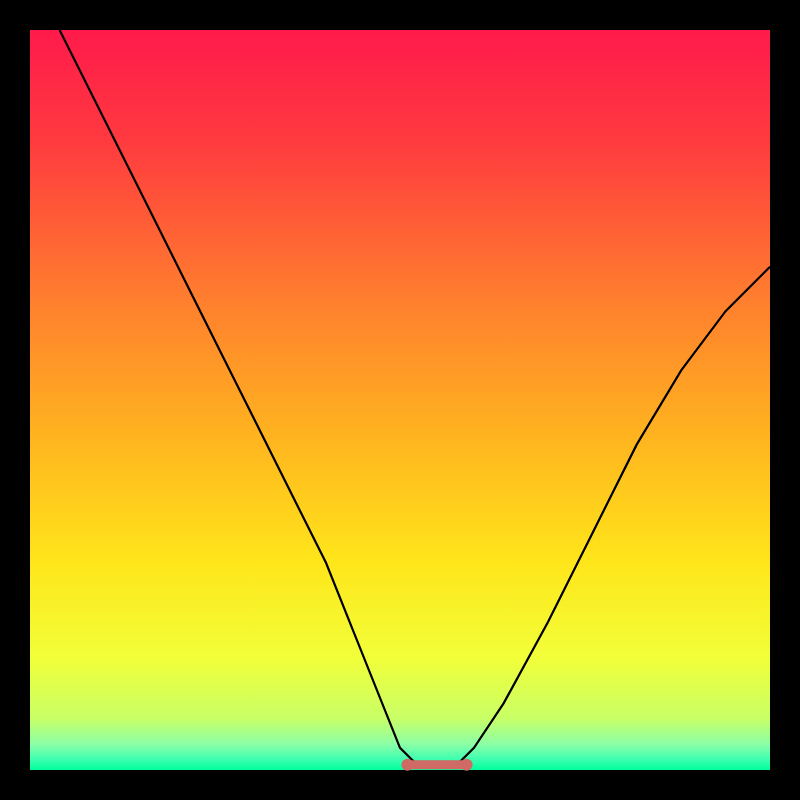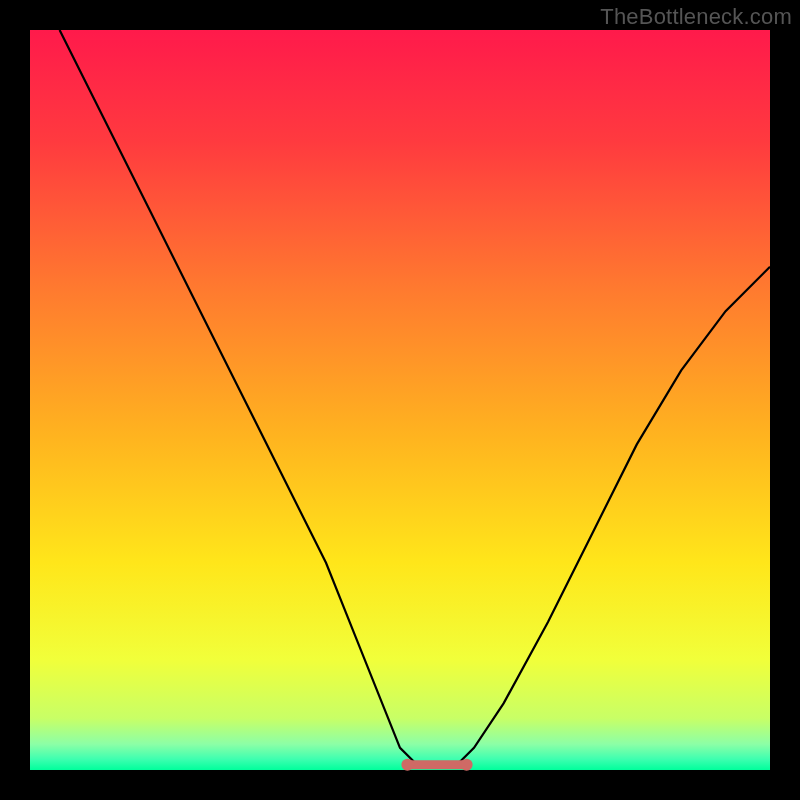--- a/index.html
+++ b/index.html
@@ -42,21 +42,20 @@
     width: 740px;
     height: 740px;
     overflow: visible;
   }
 </style>
 </head>
 <body>
 
 <div class="frame">
 
-  <div class="watermark">TheBottleneck.com</div>
 
   <div class="plot-area" style="background: linear-gradient(rgb(255, 26, 75) 0%, rgb(255, 58, 63) 15%, rgb(255, 122, 47) 35%, rgb(255, 180, 31) 55%, rgb(255, 230, 26) 72%, rgb(241, 255, 58) 85%, rgb(200, 255, 102) 93%, rgb(140, 255, 166) 96.5%, rgb(63, 255, 176) 98.5%, rgb(0, 255, 156) 100%);"></div>
 
   <svg class="curve-svg" viewBox="0 0 740 740" preserveAspectRatio="none">
     <path fill="none" stroke-width="2.2" id="curvePath" d="M29.6 0.0 L74.0 88.8 L118.4 177.6 L162.8 266.4 L207.2 355.2 L251.6 444.0 L296.0 532.8 L325.6 606.8 L355.2 680.8 L370.0 717.8 L384.8 732.6 L399.6 736.3 L414.4 736.3 L429.2 732.6 L444.0 717.8 L473.6 673.4 L518.0 592.0 L562.4 503.2 L606.8 414.4 L651.2 340.4 L695.6 281.2 L740.0 236.8 " stroke="#000000"></path>
     <path fill="none" stroke-width="9" stroke-linecap="round" id="markerSeg" d="M 377.4 734.8 L 436.6 734.8" stroke="#cf6a65"></path>
     <circle id="dotL" cx="377.4" cy="734.8" r="6" fill="#cf6a65"></circle>
     <circle id="dotR" cx="436.6" cy="734.8" r="6" fill="#cf6a65"></circle>
   </svg>
 

